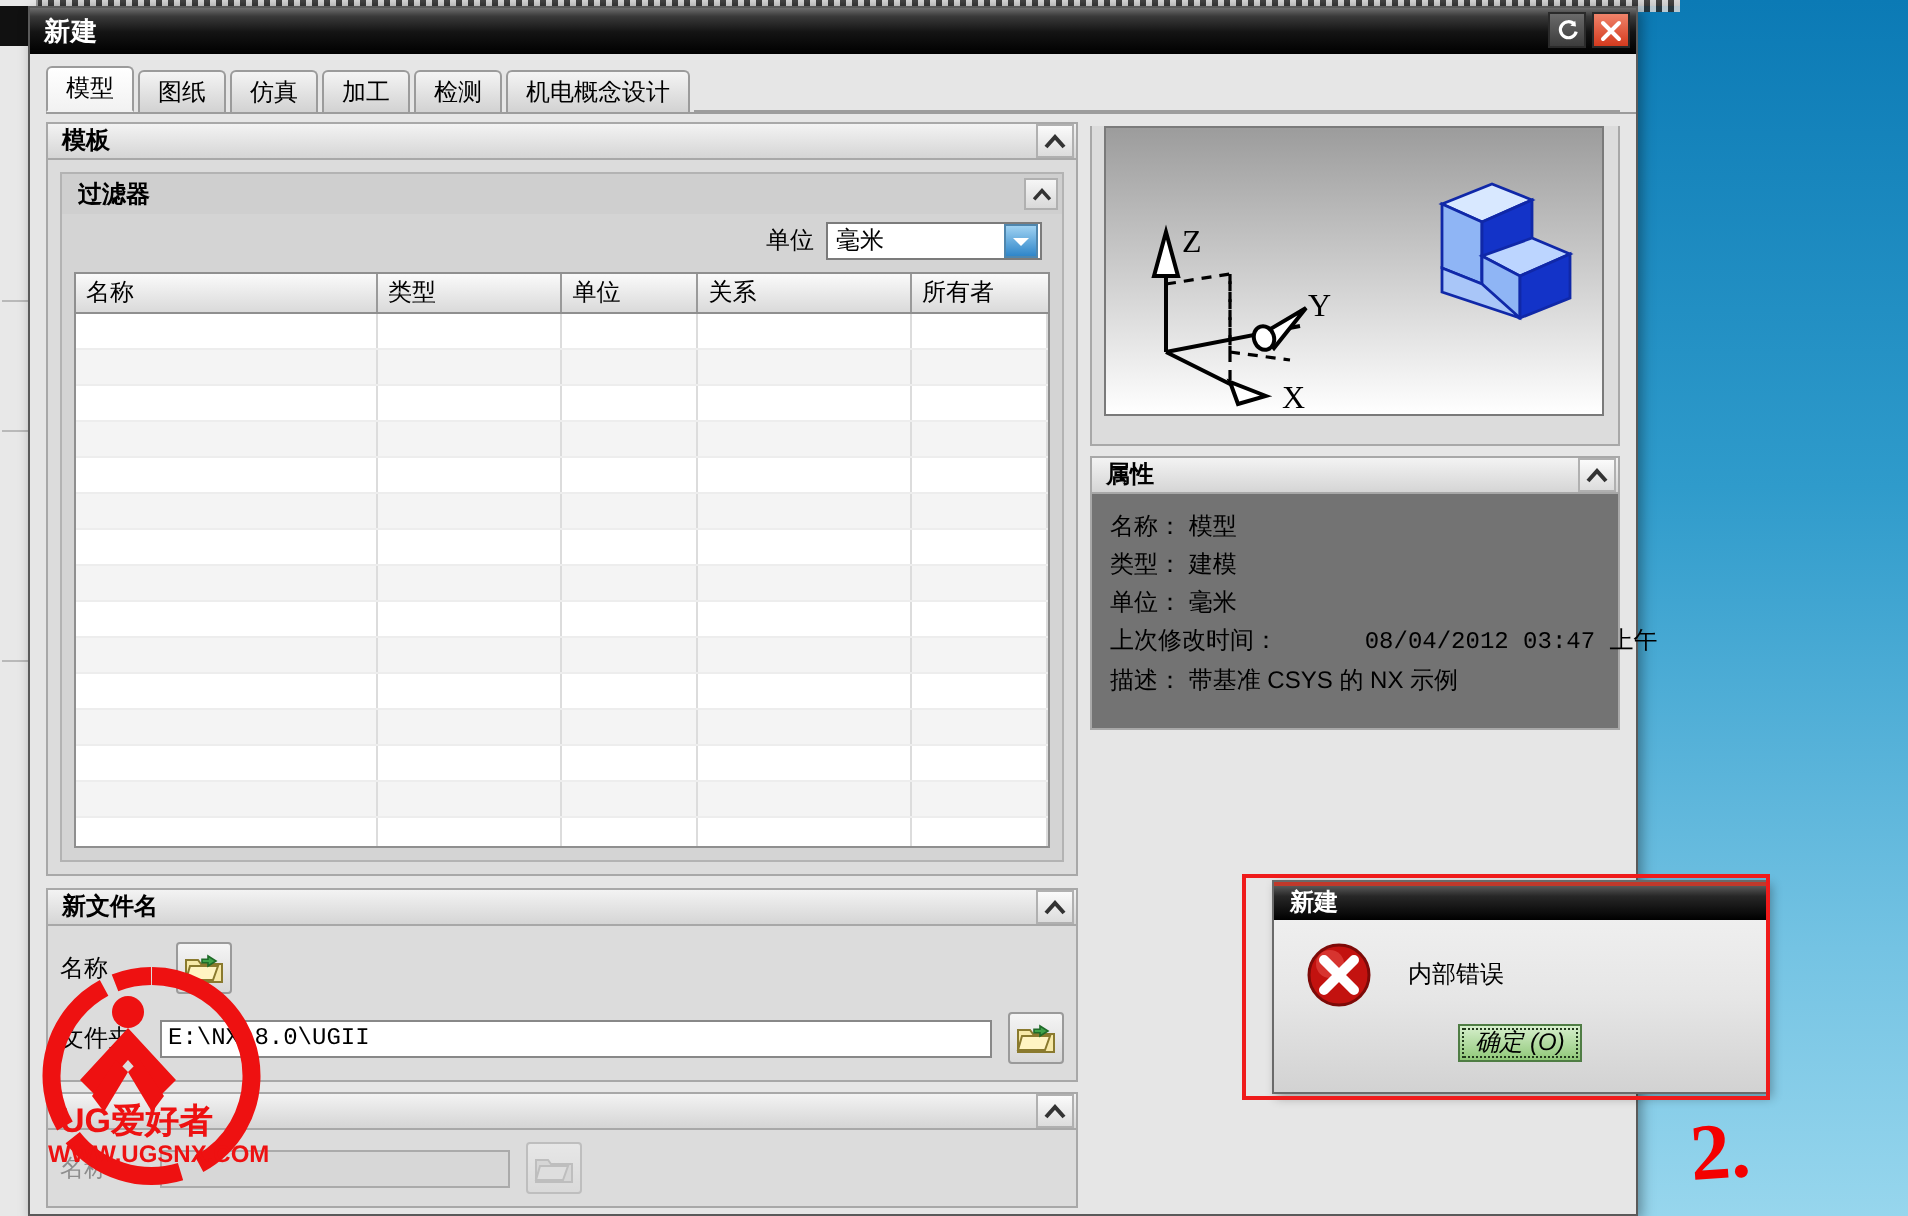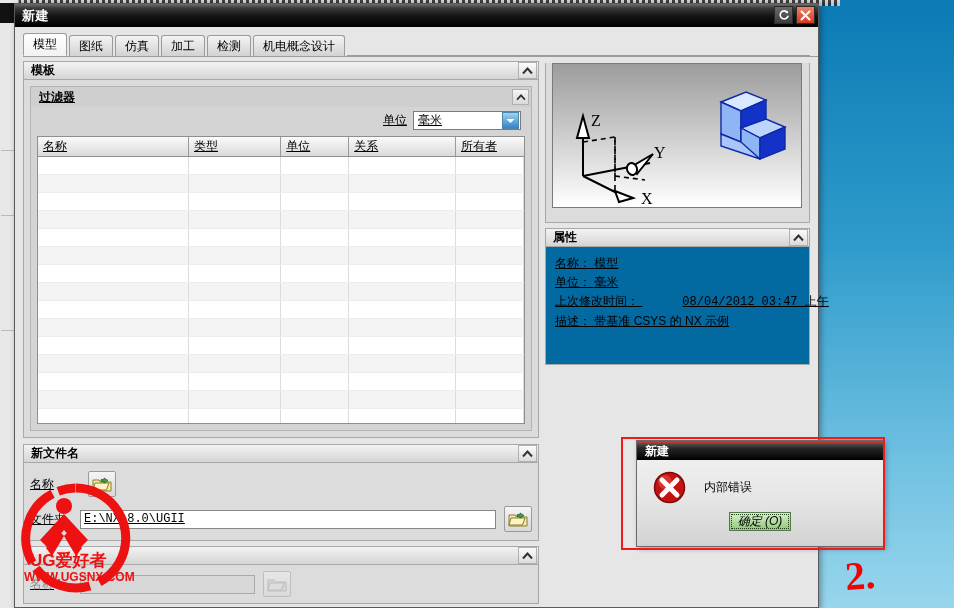--- a/index.html
+++ b/index.html
@@ -113,21 +113,20 @@
     width: 19px; height: 17px; margin-right: 1px;
     background: linear-gradient(to bottom,#fbfbfb,#dcdcdc);
     border: 1px solid #b0b0b0;
     display:flex; align-items:center; justify-content:center;
     cursor: pointer;
   }
   .panel-body {
     border: 1px solid #a8a8a8; border-top: none;
     background: #dcdcdc;
     padding: 6px;
-    text-decoration: underline;
   }
 
   
   .inner-group {
     border: 1px solid #b3b3b3;
     background: #d4d4d4;
   }
   .inner-head {
     height: 20px; display: flex; align-items: center; justify-content: space-between;
     padding-left: 8px; font-weight: bold; font-size: 12px;
@@ -205,21 +204,21 @@
   }
 
   
   .preview-box {
     margin: 6px;
     width: 250px; height: 145px;
     border: 1px solid #7a7a7a;
     background: linear-gradient(to bottom,#9c9c9c 0%, #c8c8c8 45%, #ffffff 100%);
     position: relative;
   }
-  .prop-body { padding: 7px 9px 9px 9px; background:#0369a1; height: 118px; }
+  .prop-body { padding: 7px 9px 9px 9px; background:#737373; height: 118px; }
   .prop-line { font-size: 12px; line-height: 19px; white-space: nowrap; }
   .prop-line .pk { }
   .prop-line .pv { }
   .mono { font-family: "Liberation Mono","DejaVu Sans Mono",monospace; margin-left: 40px; }
 
   
   #err-dialog {
     position: absolute; left: 636px; top: 440px;
     width: 248px; height: 107px;
     background: linear-gradient(to bottom,#f3f3f3 0%,#e6e6e6 55%,#d2d2d2 100%);
@@ -598,20 +597,24 @@
           <span class="chev">
             <svg width="11" height="8" viewBox="0 0 11 8">
               <path d="M1 6.5 L5.5 1.5 L10 6.5" stroke="#333" stroke-width="2" fill="none"></path>
             </svg>
           </span>
         </div>
         <div class="panel-body prop-body">
           <div class="prop-line">
             <span class="pk">名称：</span>
             <span class="pv">模型</span>
+          </div>
+          <div class="prop-line">
+            <span class="pk">类型：</span>
+            <span class="pv">建模</span>
           </div>
           <div class="prop-line">
             <span class="pk">单位：</span>
             <span class="pv">毫米</span>
           </div>
           <div class="prop-line">
             <span class="pk">上次修改时间：</span>
             <span class="pv mono">08/04/2012 03:47 上午</span>
           </div>
           <div class="prop-line">

